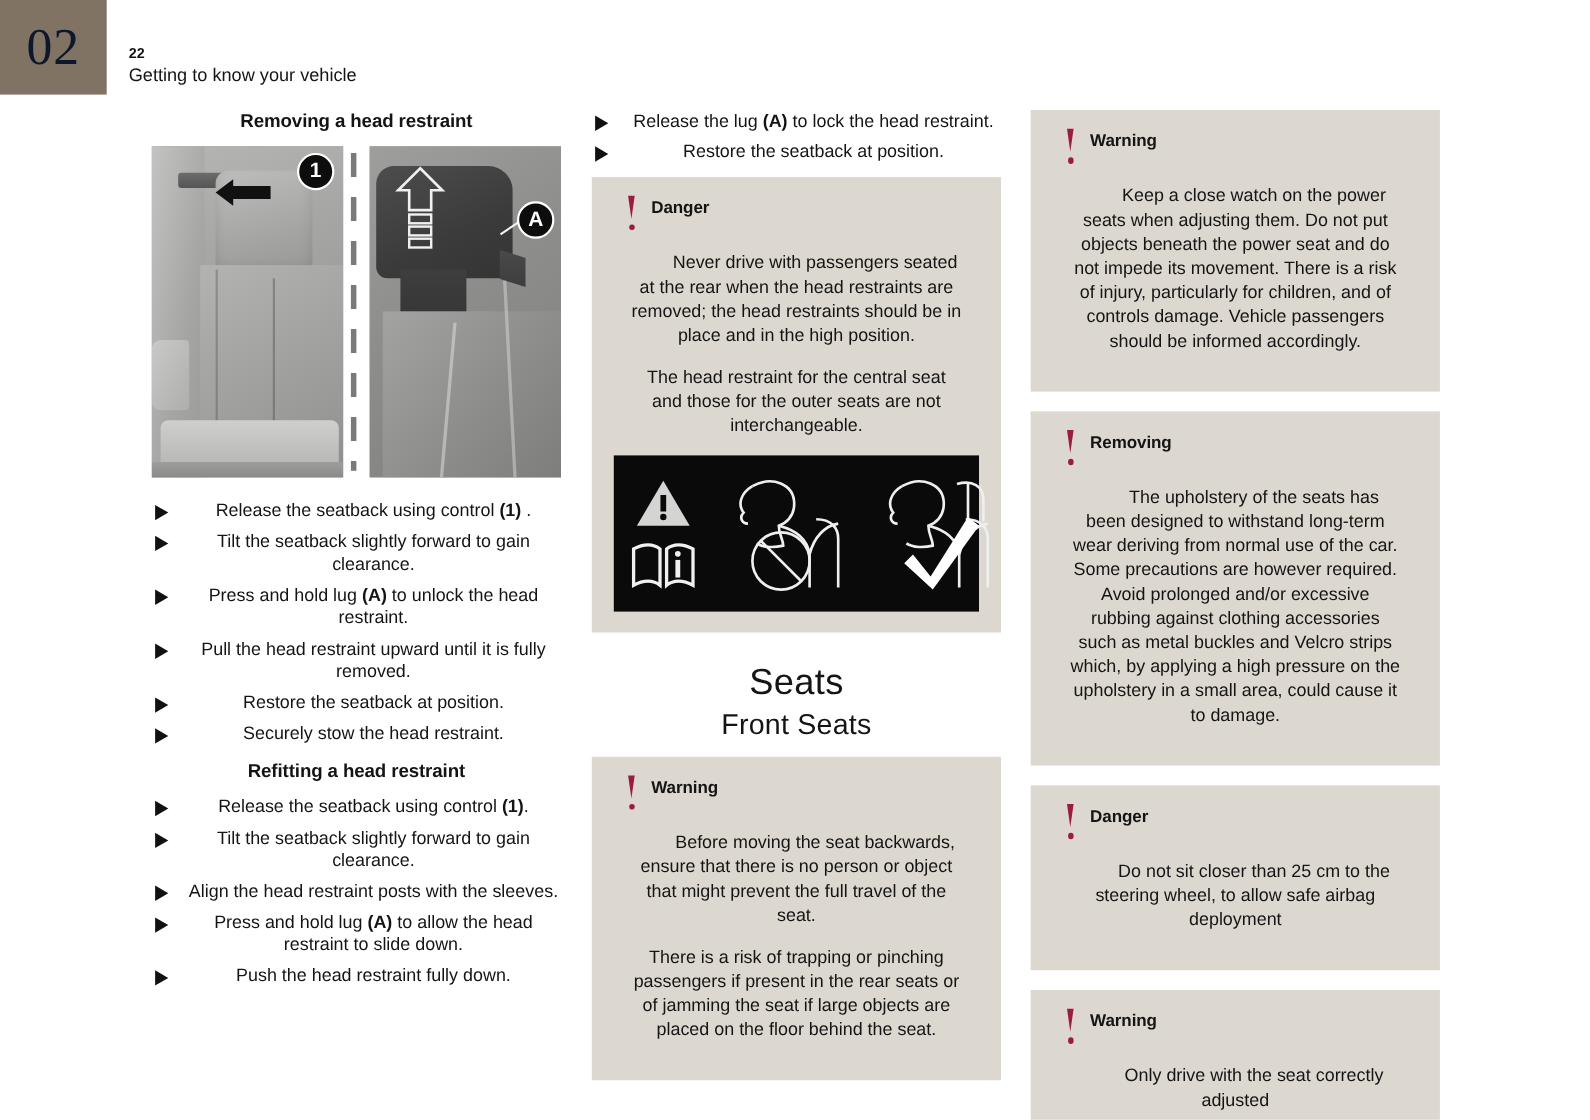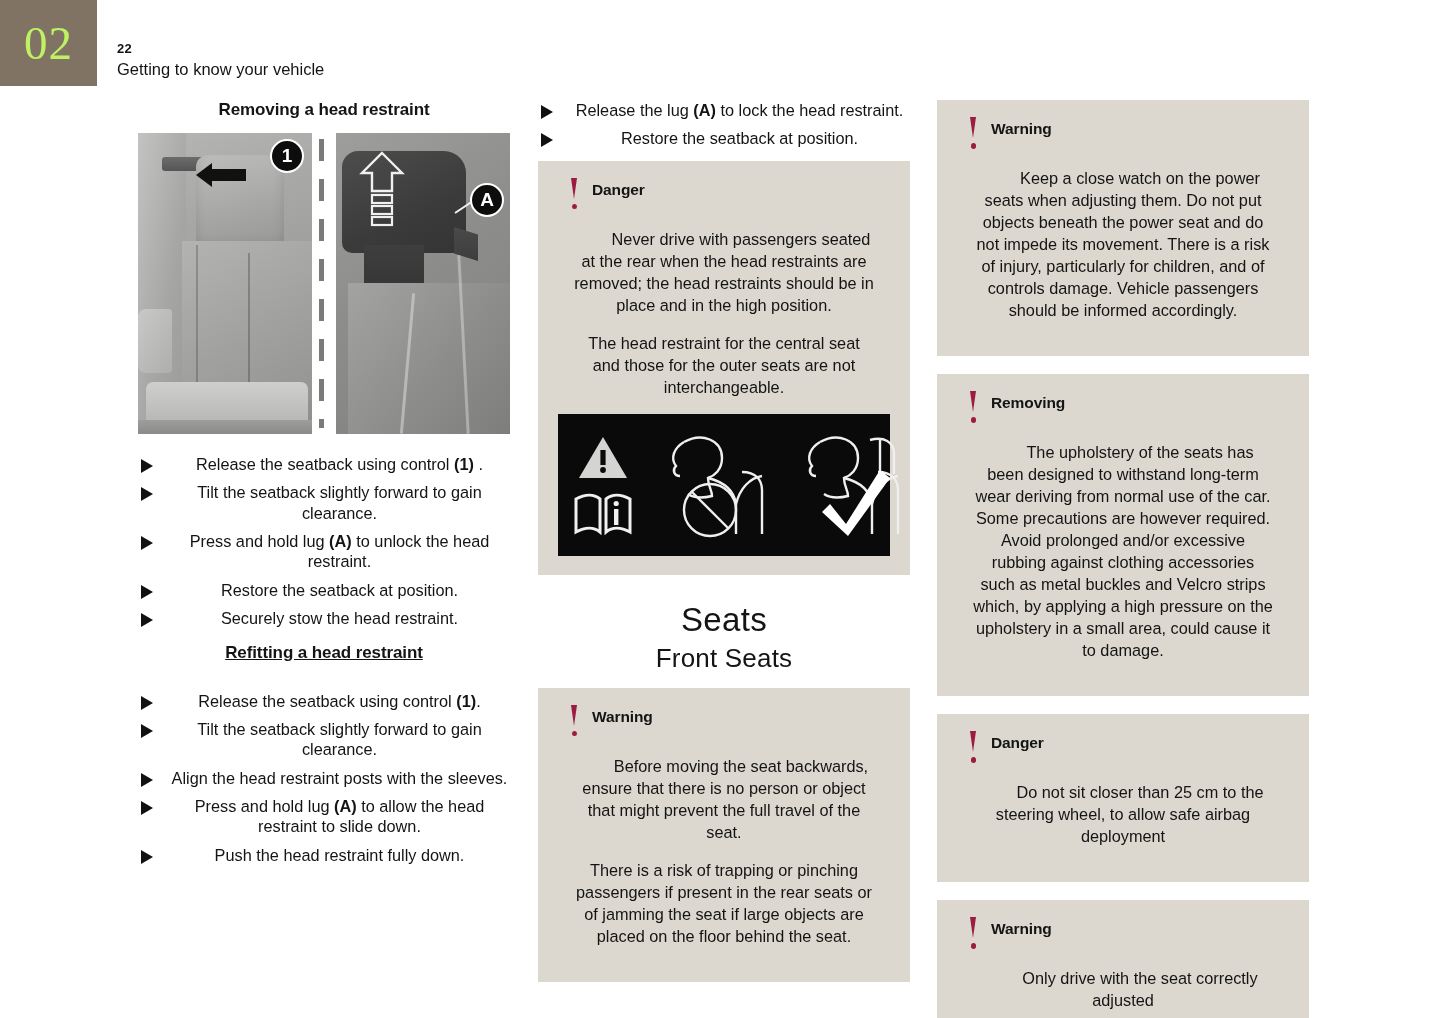--- a/index.html
+++ b/index.html
@@ -14,34 +14,34 @@
 
   
   .chapter-badge{
     position:absolute; left:0; top:0;
     width:97px; height:86px;
     background:#807364;
     display:flex; align-items:center; justify-content:center;
   }
   .chapter-badge .num{
     font-family:"Liberation Serif", serif;
-    font-size:47px; color:#bef264; letter-spacing:1px; line-height:1;
+    font-size:47px; color:#0f172a; letter-spacing:1px; line-height:1;
   }
   .page-head{ position:absolute; left:117px; top:41px; }
   .page-head .pg-num{ font-size:13px; font-weight:bold; letter-spacing:.2px; }
   .page-head .pg-sub{ font-size:16.5px; margin-top:4px; letter-spacing:0; }
 
   
   .col{ position:absolute; top:100px;text-align:center; }
   .col-left{ left:138px;  width:372px; }
   .col-mid{  left:538px;  width:372px; }
   .col-right{left:937px;  width:372px; }
 
   h3.sec{ font-size:17px; font-weight:bold; letter-spacing:-.1px; margin-bottom:13px; }
-  h3.sec.tight{ margin-bottom:28px;text-decoration:underline; }
+  h3.sec.tight{ margin-bottom:12px; }
 
   
   ul.steps{ list-style:none; }
   ul.steps li{
     position:relative;
     padding-left:31px;
     font-size:16.3px;
     line-height:1.25;
     margin-bottom:8px;
   }
@@ -268,20 +268,21 @@
       <div class="callout aee">
         <span>A</span>
       </div>
     </div>
   </div>
 
   <ul class="steps" id="removing-list">
       <li><span class="tri"></span><span>Release the seatback using control <b>(1)</b> .</span></li>
       <li><span class="tri"></span><span>Tilt the seatback slightly forward to gain clearance.</span></li>
       <li><span class="tri"></span><span>Press and hold lug <b>(A)</b> to unlock the head restraint.</span></li>
+      <li><span class="tri"></span><span>Pull the head restraint upward until it is fully removed.</span></li>
       <li><span class="tri"></span><span>Restore the seatback at position.</span></li>
       <li><span class="tri"></span><span>Securely stow the head restraint.</span></li>
     </ul>
 
   <h3 class="sec tight" style="margin-top:14px">Refitting a head restraint</h3>
 
   <ul class="steps" id="refitting-list">
       <li><span class="tri"></span><span>Release the seatback using control <b>(1)</b>.</span></li>
       <li><span class="tri"></span><span>Tilt the seatback slightly forward to gain clearance.</span></li>
       <li><span class="tri"></span><span>Align the head restraint posts with the sleeves.</span></li>

